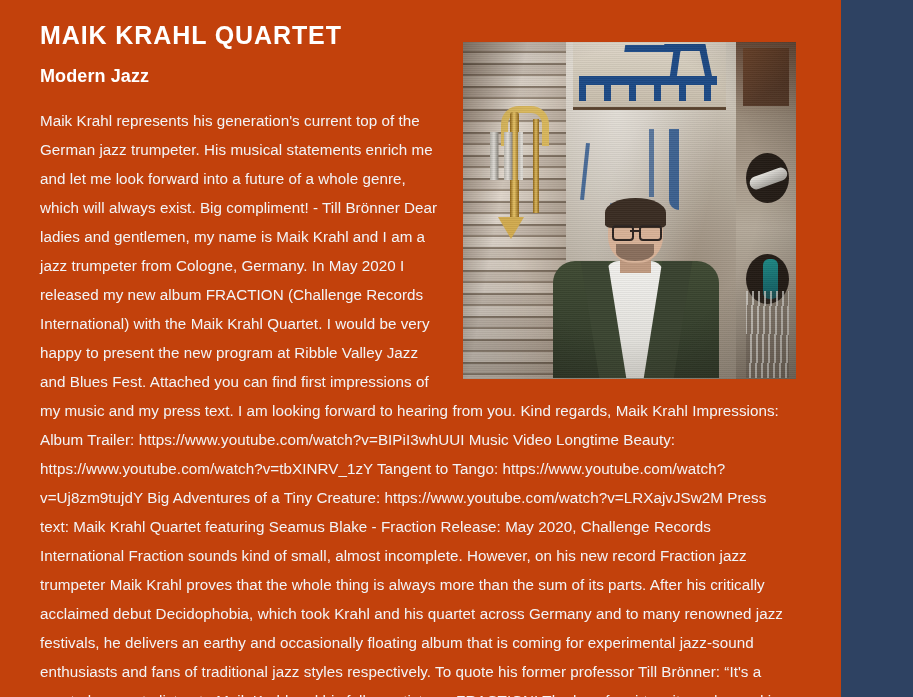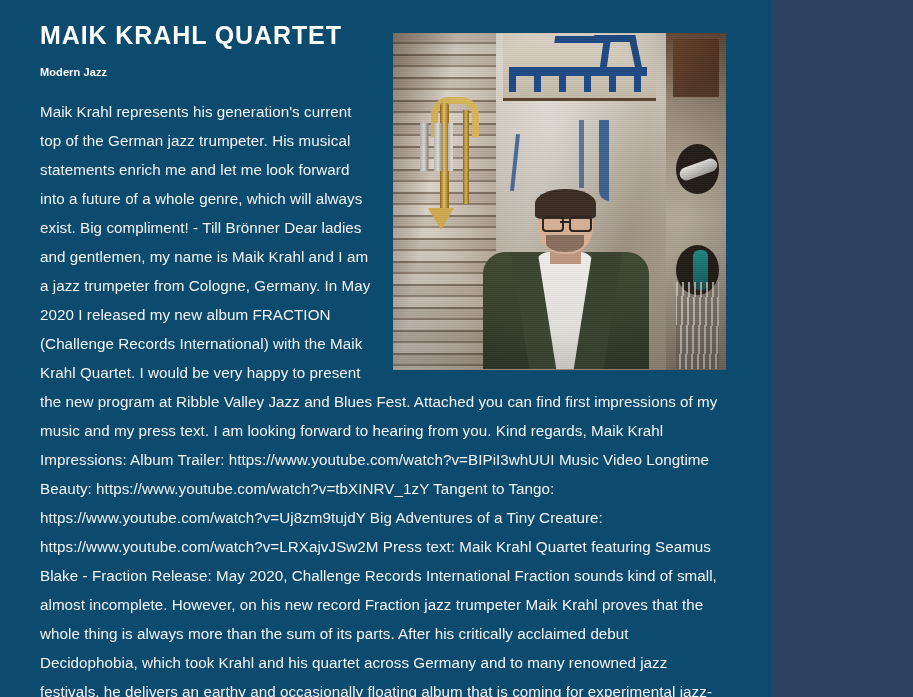--- a/index.html
+++ b/index.html
@@ -10,40 +10,40 @@
   body {
     width: 913px;
     height: 697px;
     overflow: hidden;
     background: #2e4262;
     font-family: "Liberation Sans", sans-serif;
     -webkit-font-smoothing: antialiased;
   }
   .page {
     position: relative;
-    width: 771px;
+    width: 841px;
     height: 697px;
-    background: #0c4a6e;
+    background: #c2410c;
     box-sizing: border-box;
     padding: 0 45px 0 40px;
     overflow: hidden;
   }
   .title {
     margin: 0;
     padding-top: 22px;
     font-size: 25px;
     font-weight: bold;
     letter-spacing: 0.9px;
     color: #ffffff;
     line-height: 1.1;
   }
   .subtitle {
     margin: 0;
     padding-top: 16px;
-    font-size: 11px;
+    font-size: 18px;
     font-weight: 600;
     color: #ffffff;
     letter-spacing: 0.1px;
   }
   .photo {
     float: right;
     width: 333px;
     height: 337px;
     margin-top: -45px;
     margin-left: 18px;

